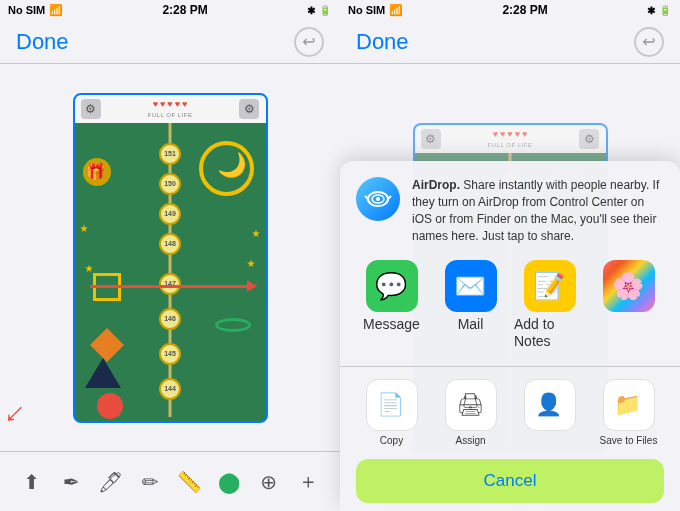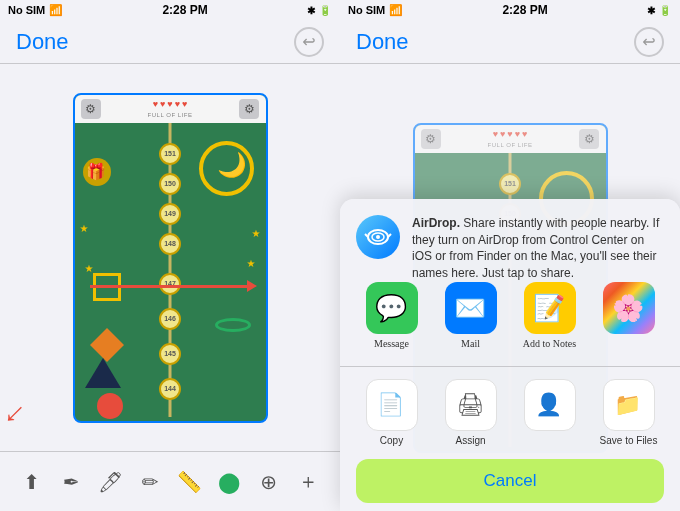--- a/index.html
+++ b/index.html
@@ -277,20 +277,21 @@
       background: rgba(242,242,247,0.97);
       border-radius: 14px 14px 0 0;
       padding: 16px 16px 0 16px;
       box-shadow: 0 -4px 20px rgba(0,0,0,0.15);
     }
 
     .airdrop-row {
       display: flex;
       gap: 12px;
       align-items: flex-start;
+      margin-bottom: 16px;
     }
     .airdrop-icon {
       width: 44px; height: 44px;
       border-radius: 50%;
       background: linear-gradient(135deg, #5ac8fa, #007aff);
       display: flex; align-items: center; justify-content: center;
       flex-shrink: 0;
       font-size: 22px; color: white;
     }
     .airdrop-text {
@@ -316,21 +317,21 @@
       width: 52px; height: 52px;
       border-radius: 12px;
       display: flex; align-items: center; justify-content: center;
       font-size: 26px;
     }
     .share-app-icon.green { background: #34c759; }
     .share-app-icon.blue { background: #007aff; }
     .share-app-icon.yellow { background: #ffcc00; }
     .share-app-icon.gradient { background: linear-gradient(135deg, #ff6b6b, #ee5a24, #ffd32a, #0fbcf9, #9980fa, #fd79a8); }
     .share-app-label {
-      font-size: 10px; color: #333; line-height: 1.2; font-family: Liberation Serif, serif;
+      font-size: 14px; color: #333; line-height: 1.2;
     }
 
     .divider {
       height: 1px;
       background: #c8c8cc;
       margin: 0 -16px 12px -16px;
     }
 
     .share-grid2 {
       display: flex;

